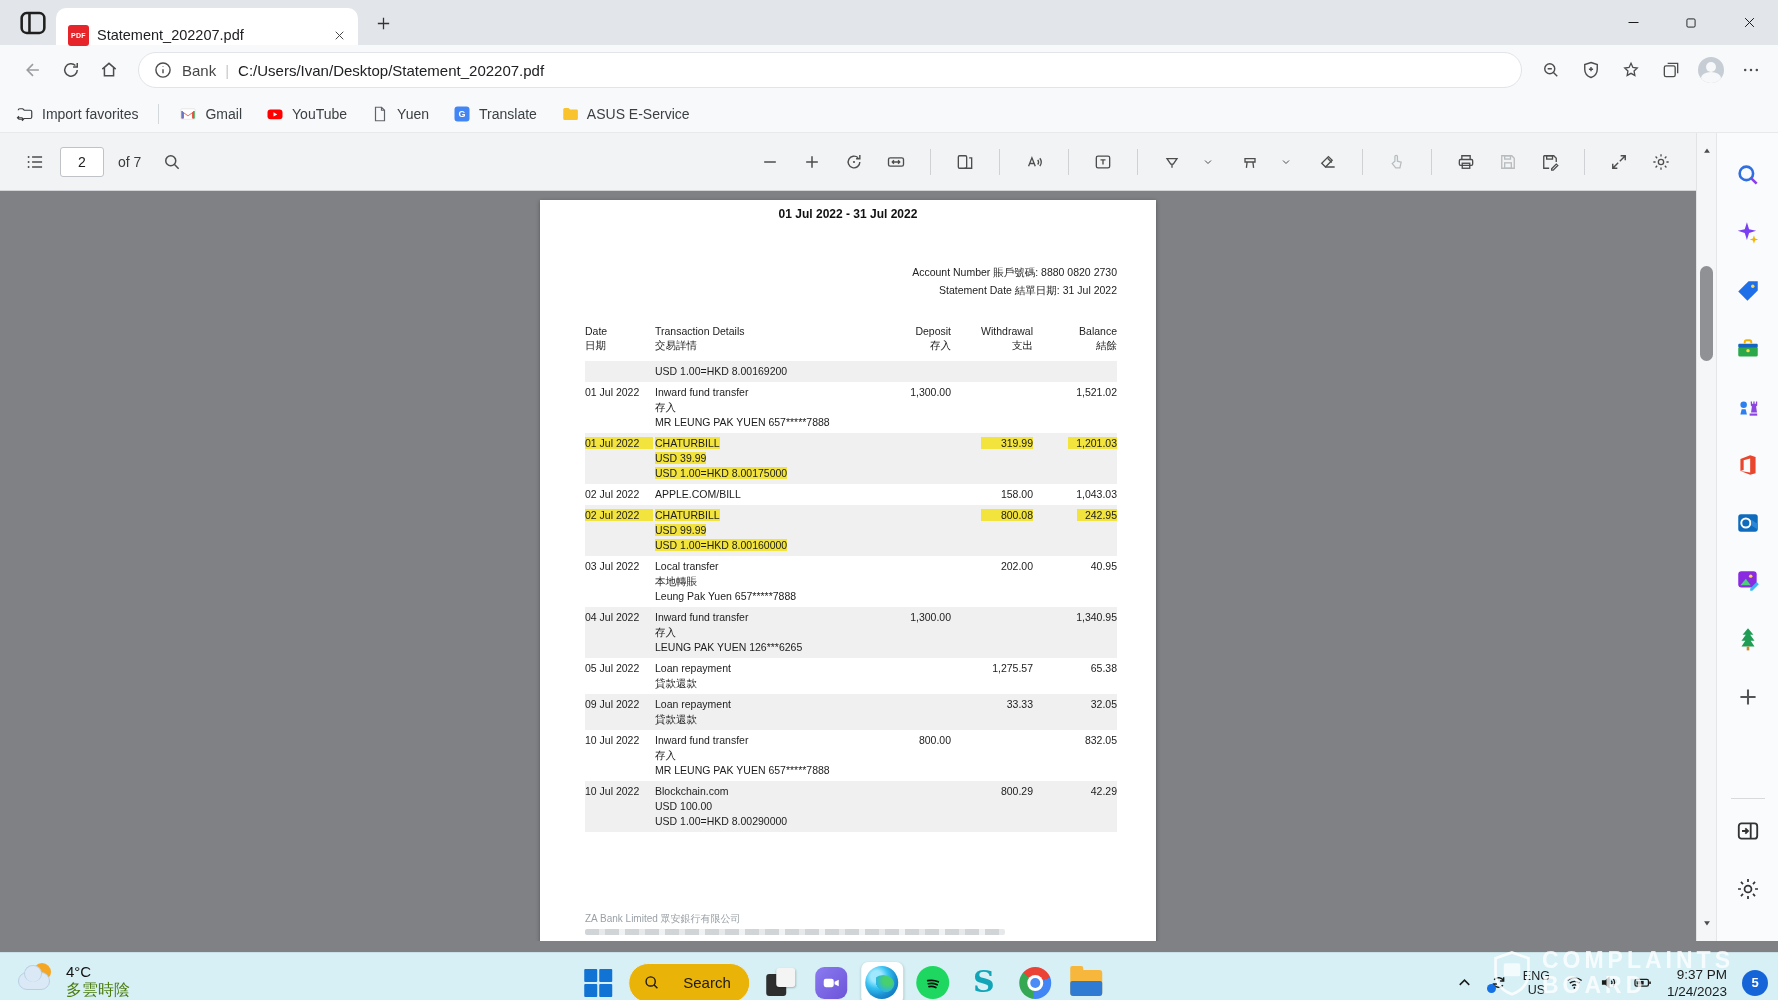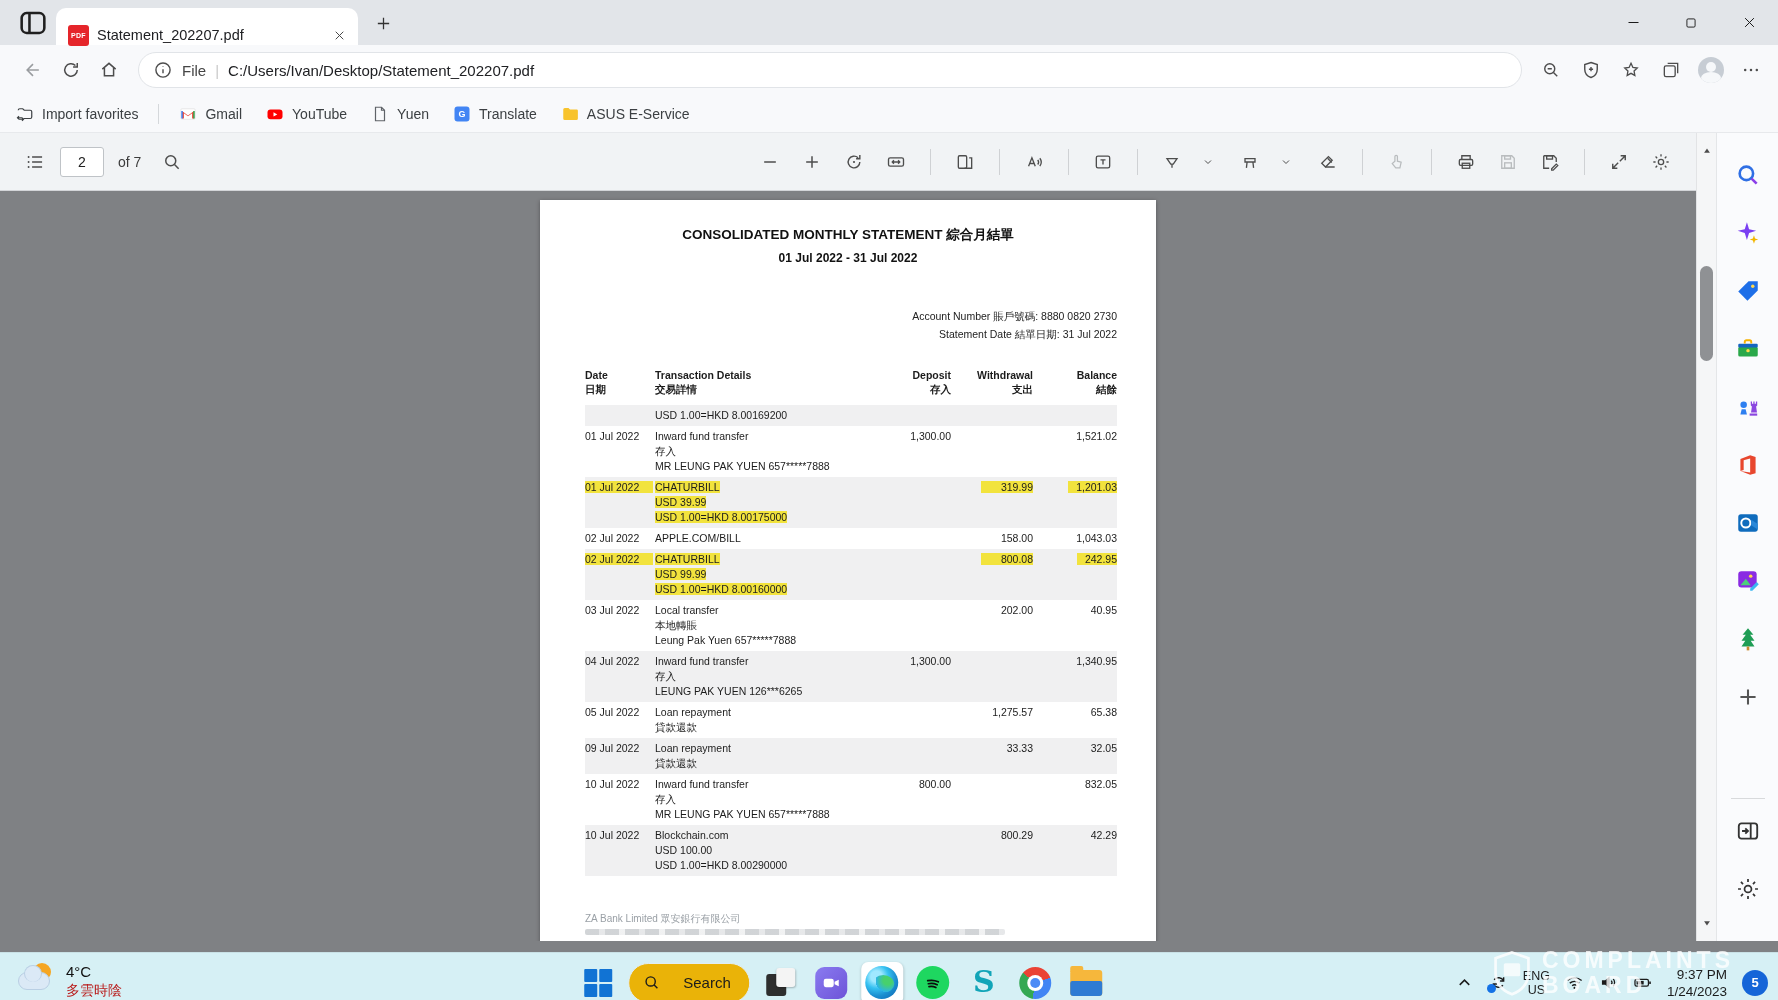--- a/index.html
+++ b/index.html
@@ -50,21 +50,21 @@
   .caret svg{width:12px;height:12px}
   .pdf-spacer{flex:1}
 
   
   .viewer{flex:1;background:#7f8184;position:relative;overflow:hidden}
   .page{position:absolute;left:50%;transform:translateX(-50%);top:9px;width:616px;height:900px;background:#fff;box-shadow:0 1px 4px rgba(0,0,0,.35)}
   .doc-title{margin-top:26px;text-align:center;font-size:13.5px;font-weight:bold;color:#111}
   .doc-period{margin-top:7px;text-align:center;font-size:12px;font-weight:bold;color:#111}
   .doc-meta{margin-top:42px;padding-right:39px;text-align:right;font-size:10.5px;line-height:18px;color:#222}
   .ttable{margin:26px 39px 0 45px;font-size:10.5px;color:#1c1c1c}
-  .t-head{display:flex;line-height:13.5px;font-weight:bold;margin-bottom:9px}
+  .t-head{display:flex;line-height:13.5px;font-weight:normal;margin-bottom:9px}
   .trow{display:flex;line-height:15px;padding:3px 0}
   .trow.shaded{background:#f0f0f1}
   .c-date{width:70px;flex:none}
   .c-details{flex:1;min-width:0}
   .c-deposit{width:92px;flex:none;text-align:right}
   .c-withdrawal{width:82px;flex:none;text-align:right}
   .c-balance{width:84px;flex:none;text-align:right}
   .hl{background:#f2e33d}
   .hl-date{padding-right:14px}
   .hl-wd{padding-left:20px}
@@ -87,21 +87,21 @@
   .sb-div{width:34px;height:1px;background:#d8dadc;margin:6px 0 12px}
 
   
   .taskbar{position:absolute;left:0;bottom:0;width:1778px;height:48px;background:#d6f0f5;border-top:1px solid rgba(0,0,0,.06)}
   .tb-weather{position:absolute;left:16px;top:7px;display:flex;align-items:center;gap:10px}
   .w-icon{width:40px;height:40px;position:relative}
   .w-sun{position:absolute;left:17px;top:3px;width:18px;height:18px;border-radius:50%;background:#f5a623}
   .w-cloud{position:absolute;left:2px;top:12px;width:32px;height:18px;border-radius:10px;background:#dbe9f6;border:1px solid #b9cfe4}
   .w-cloud::before{content:"";position:absolute;left:5px;top:-8px;width:16px;height:16px;border-radius:50%;background:#dbe9f6;border:1px solid #b9cfe4;border-bottom:none}
   .w-temp{font-size:15px;color:#111;line-height:19px}
-  .w-cond{font-size:14px;color:#b91c1c;line-height:18px}
+  .w-cond{font-size:16px;color:#4d7c0f;line-height:18px}
   .tb-center{position:absolute;left:50%;top:0;height:59px;transform:translateX(-50%) translateX(-47px);display:flex;align-items:center;gap:9px}
   .tb-tile{width:42px;height:42px;border-radius:7px;display:flex;align-items:center;justify-content:center;position:relative}
   .tb-tile.active{background:#fff;box-shadow:0 1px 3px rgba(0,0,0,.18)}
   .run-dot{position:absolute;left:50%;transform:translateX(-50%);bottom:-4px;width:6px;height:3px;border-radius:2px;background:#757a7d}
   .run-pill{position:absolute;left:50%;transform:translateX(-50%);bottom:-5px;width:16px;height:3px;border-radius:2px;background:#0b62c4}
   .search-pill{height:40px;border-radius:20px;background:#eab308;border:1px solid #e3eef1;display:flex;align-items:center;gap:23px;padding:0 18px 0 14px;color:#1b1b1b;font-size:15px}
   .search-pill svg{width:17px;height:17px}
 
   .ic-start{display:grid;grid-template-columns:13px 13px;grid-template-rows:13px 13px;gap:2px}
   .ic-start i{background:#1173d4;border-radius:1px}
@@ -196,21 +196,21 @@
           <path d="M6.5 9.5V19h11V9.5"></path>
         </svg>
       </div>
     <div class="addressbar">
       <span class="ico">
           <svg viewBox="0 0 24 24" fill="none" stroke="currentColor" stroke-width="1.7" width="17" height="17">
             <circle cx="12" cy="12" r="8.5"></circle>
             <path d="M12 11v5M12 7.5v.6"></path>
           </svg>
         </span>
-      <span class="scheme">File</span>
+      <span class="scheme">Bank</span>
       <span class="adiv">|</span>
       <span class="url">C:/Users/Ivan/Desktop/Statement_202207.pdf</span>
     </div>
     <div class="nav-right">
       <div class="navbtn ico">
           <svg viewBox="0 0 24 24" fill="none" stroke="currentColor" stroke-width="1.7">
             <circle cx="10.5" cy="10.5" r="6"></circle>
             <path d="M15 15l4.5 4.5M8 10.5h5"></path>
           </svg>
         </div>
@@ -437,21 +437,20 @@
         <div class="pbtn ico">
             <svg viewBox="0 0 24 24" fill="none" stroke="currentColor" stroke-width="1.6">
               <circle cx="12" cy="12" r="3.2"></circle>
               <path d="M12 2.8v2.7M12 18.5v2.7M2.8 12h2.7M18.5 12h2.7M5.5 5.5l1.9 1.9M16.6 16.6l1.9 1.9M18.5 5.5l-1.9 1.9M7.4 16.6l-1.9 1.9"></path>
             </svg>
           </div>
       </div>
 
       <div class="viewer">
         <div class="page">
-          <div class="doc-title">CONSOLIDATED MONTHLY STATEMENT 綜合月結單</div>
           <div class="doc-period">01 Jul 2022 - 31 Jul 2022</div>
           <div class="doc-meta">
             <div>Account Number 賬戶號碼: 8880 0820 2730</div>
             <div>Statement Date 結單日期: 31 Jul 2022</div>
           </div>
           <div class="ttable">
             <div class="t-head" id="thead">
                 <div class="c-date" style="text-align: left;">
                   <div>Date</div>
                   <div>日期</div>

